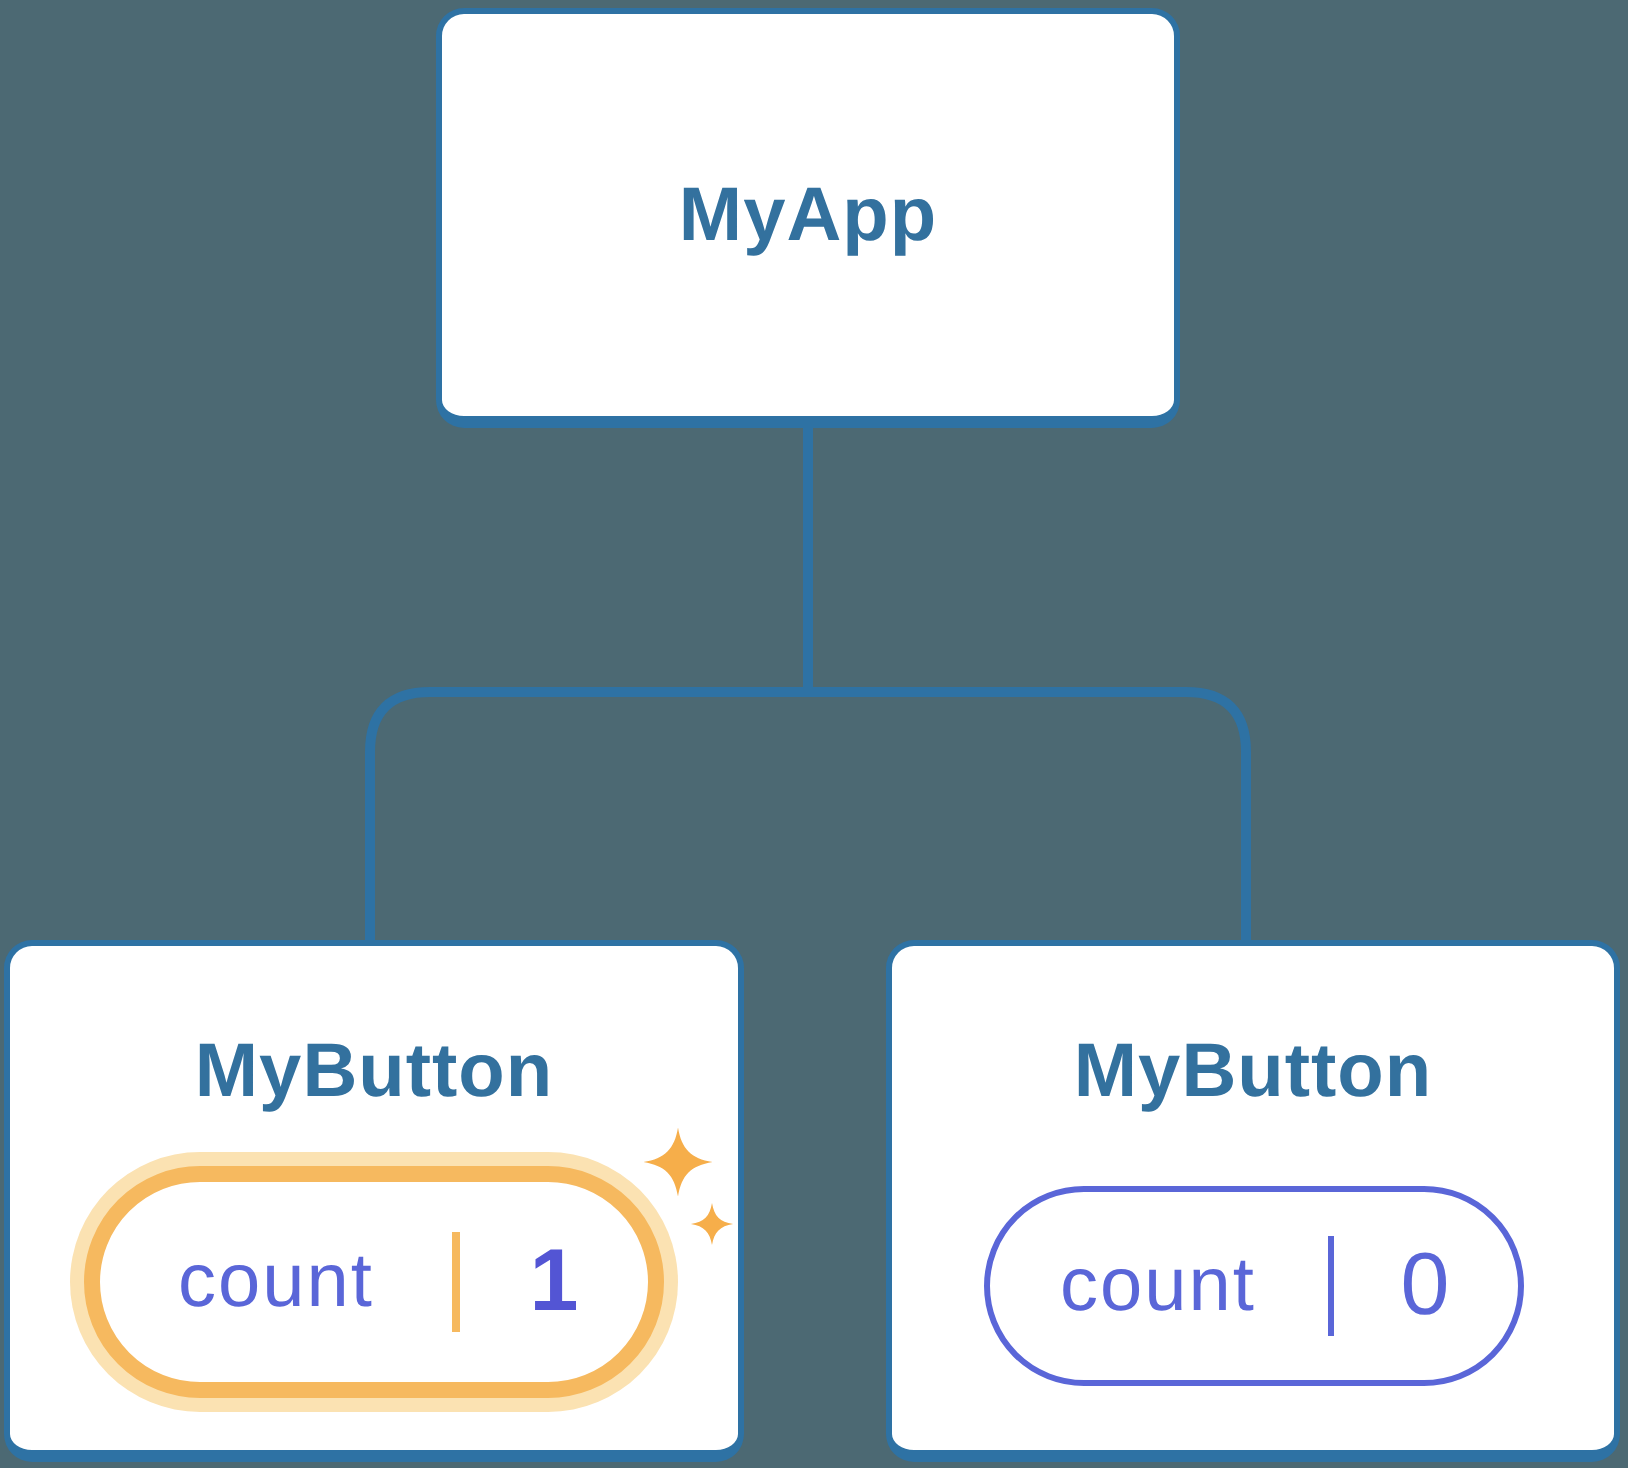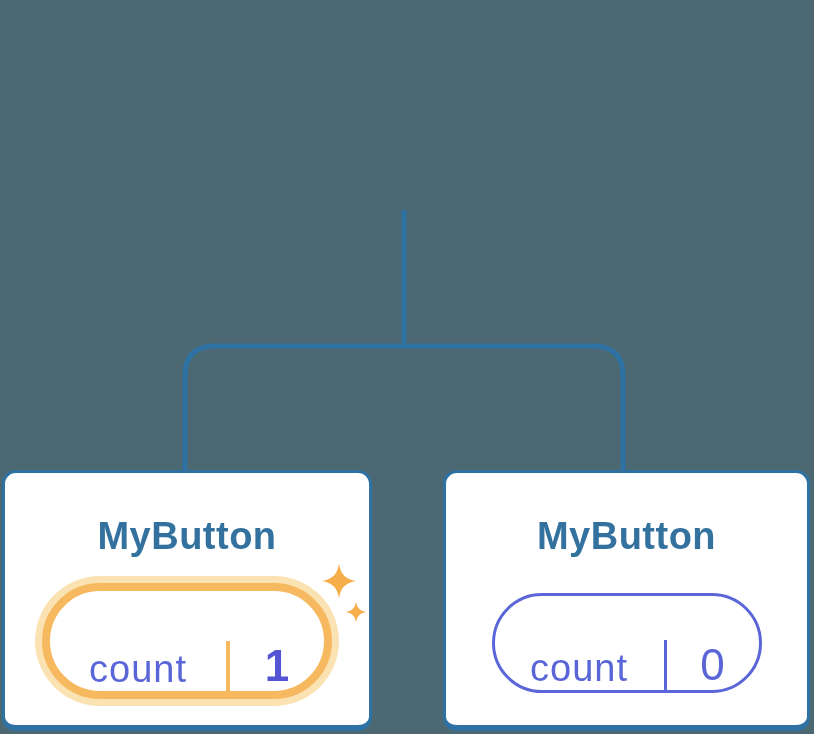--- a/index.html
+++ b/index.html
@@ -67,21 +67,21 @@
     font-size:38px;
     font-weight:700;
     line-height:46px;
     color:var(--label-blue);
     letter-spacing:0.5px;
     white-space:nowrap;
   }
   .pill{
     box-sizing:border-box;
     display:flex;
-    align-items:flex-end;
+    align-items:center;
     background:var(--card-bg);
     border-radius:999px;
     overflow:hidden;
   }
   .pill--plain{
     margin-top:34px;
     width:270px;height:100px;
     border:3px solid var(--purple);
   }
   .pill--highlighted{
@@ -127,20 +127,23 @@
 </head>
 <body>
 
 <div id="stage">
 
   <svg id="connectors" viewBox="0 0 814 734" xmlns="http://www.w3.org/2000/svg">
     <path d="M404 210 L404 346"></path>
     <path d="M185 472 L185 376 Q185 346 215 346 L593 346 Q623 346 623 376 L623 472"></path>
   </svg>
 
+  <div class="card card-root">
+    <div class="card-title">MyApp</div>
+  </div>
 
   <div class="card card-left">
     <div class="card-title">MyButton</div>
     <div class="pill pill--highlighted">
       <div class="pill-key">count</div>
       <div class="pill-value">1</div>
     </div>
     <svg class="sparkle sparkle-big" viewBox="0 0 100 100" xmlns="http://www.w3.org/2000/svg">
       <path d="M50 2 C55 32 68 45 98 50 C68 55 55 68 50 98 C45 68 32 55 2 50 C32 45 45 32 50 2 Z"></path>
     </svg>

